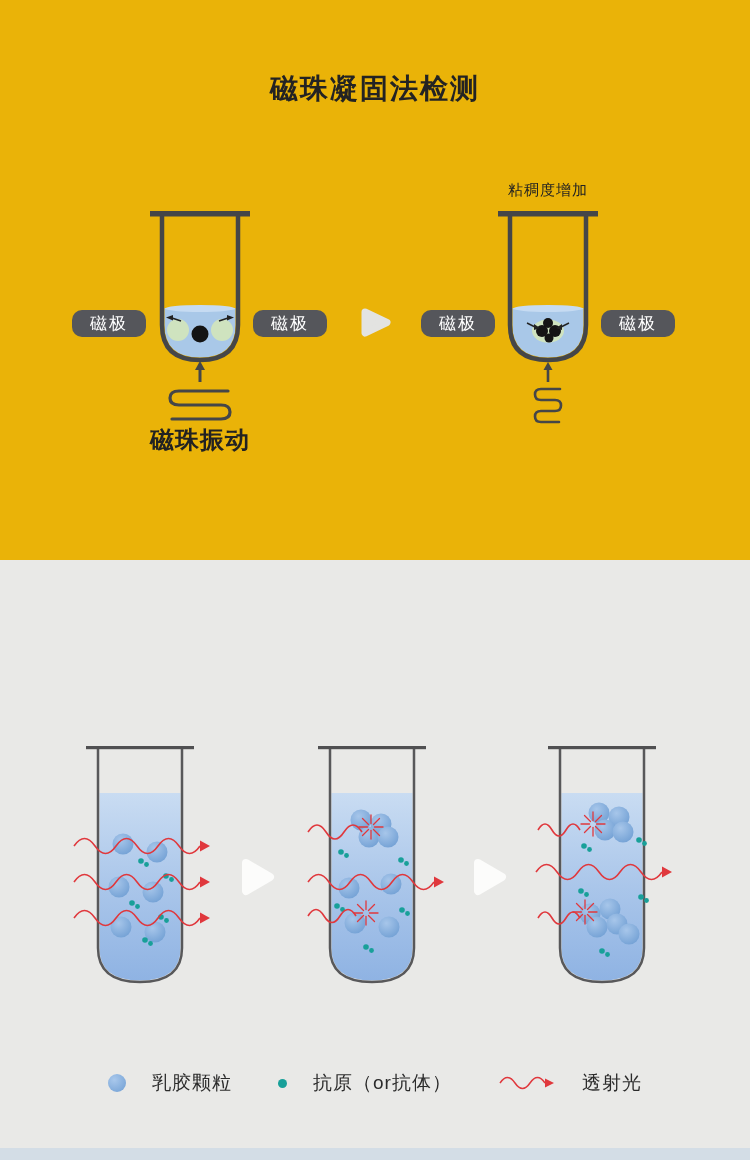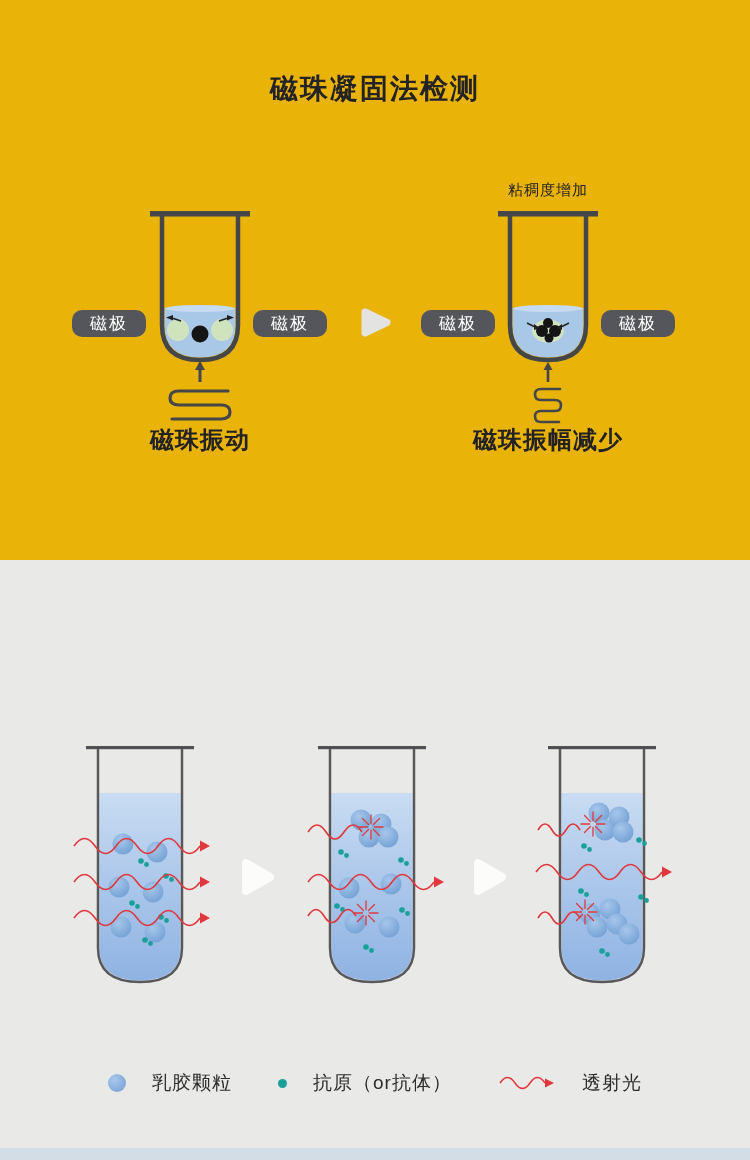--- a/index.html
+++ b/index.html
@@ -80,21 +80,20 @@
       <path d="M560 229 H541 Q535 229 535 234.5 Q535 240 541 240 H555 Q561 240 561 245.5 Q561 251 555 251 H541 Q535 251 535 256.5 Q535 262 541 262 H559" fill="none" stroke="#454648" stroke-width="2.6" stroke-linecap="round"></path>
     </g>
   </svg>
 
   <div class="pole-badge" style="left:72px;top:310px">磁极</div>
   <div class="pole-badge" style="left:253px;top:310px">磁极</div>
   <div class="pole-badge" style="left:421px;top:310px">磁极</div>
   <div class="pole-badge" style="left:601px;top:310px">磁极</div>
 
   <div class="caption" style="left:90px;top:424px">磁珠振动</div>
-  <div class="caption" style="left:438px;top:424px">磁珠振幅减少</div>
 
   <div class="section-bottom"></div>
 
 
   <svg class="abs" style="left:0;top:740px" width="750" height="262" viewBox="0 0 750 262">
     <defs>
       <linearGradient id="liqGrad" x1="0" y1="0" x2="0" y2="1">
         <stop offset="0" stop-color="#c9dcf2"></stop>
         <stop offset="0.5" stop-color="#aac6ea"></stop>
         <stop offset="1" stop-color="#8fb3e3"></stop>

